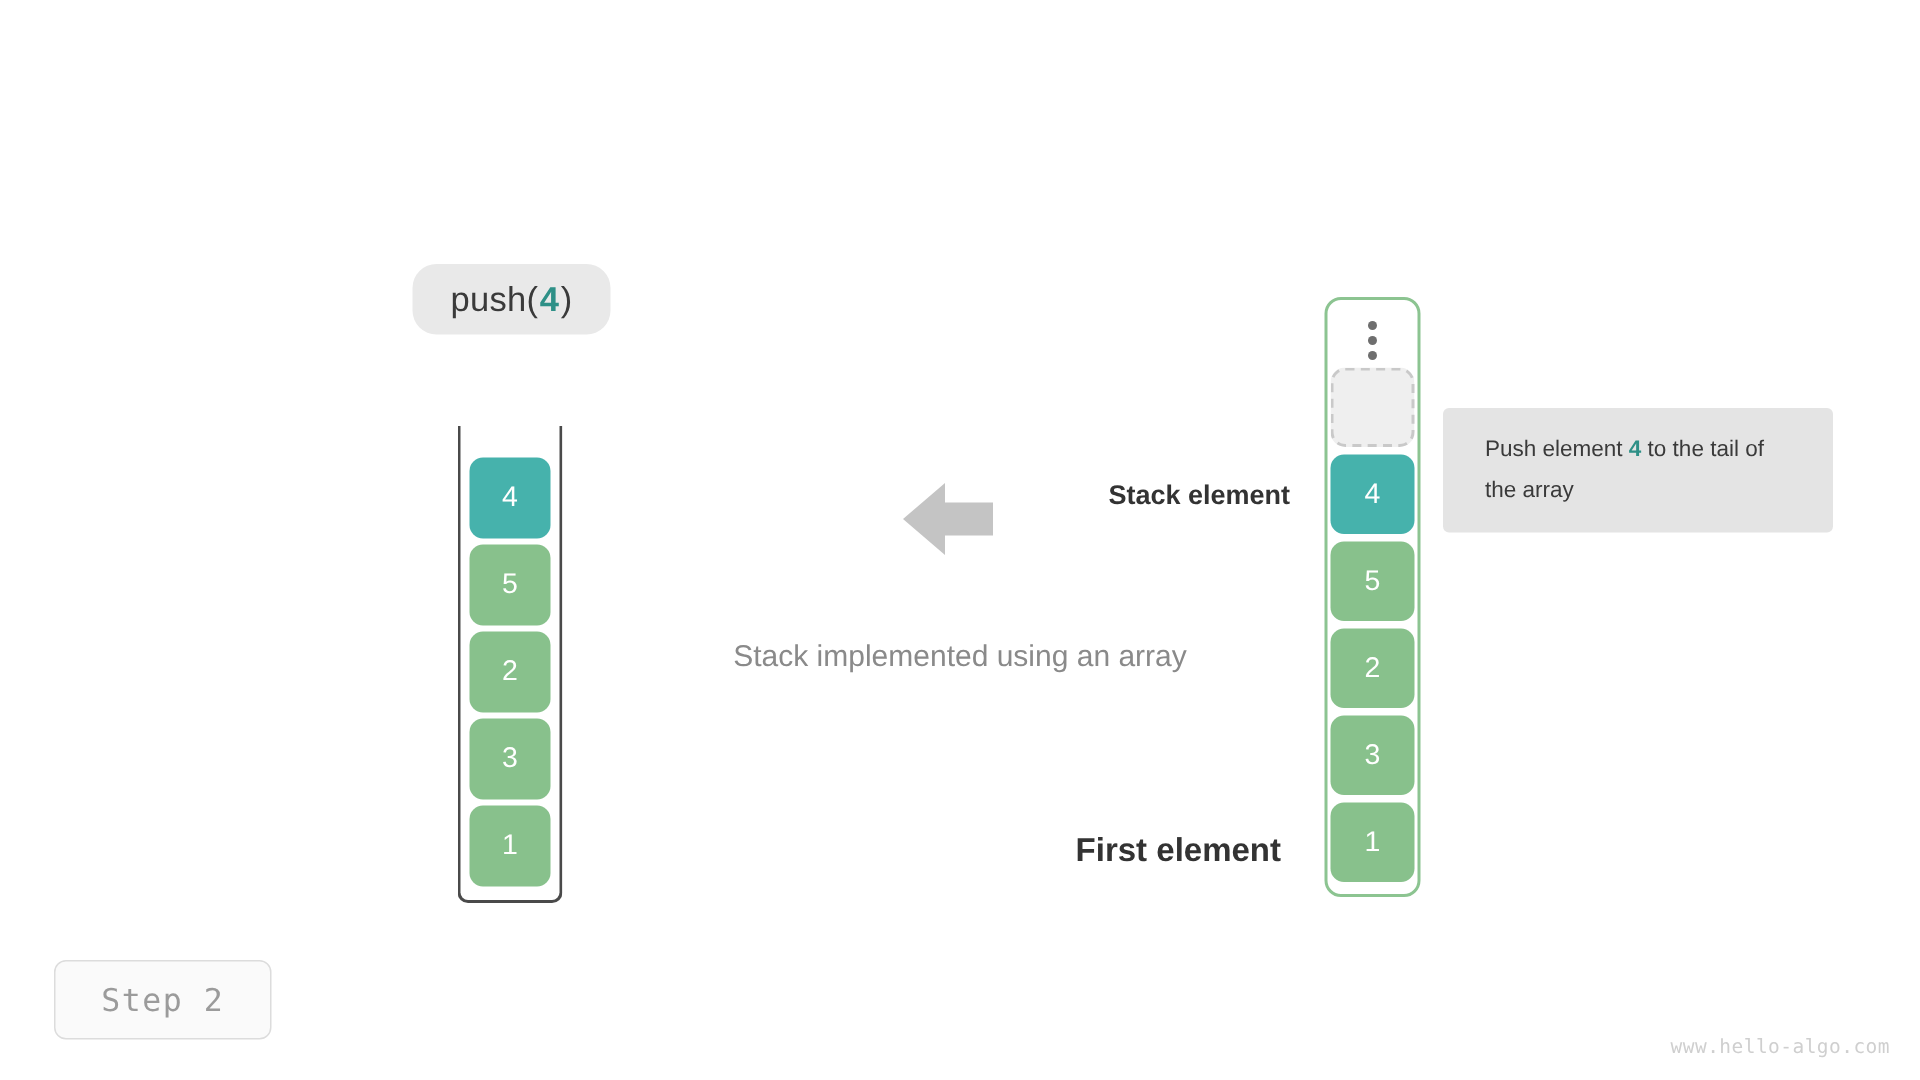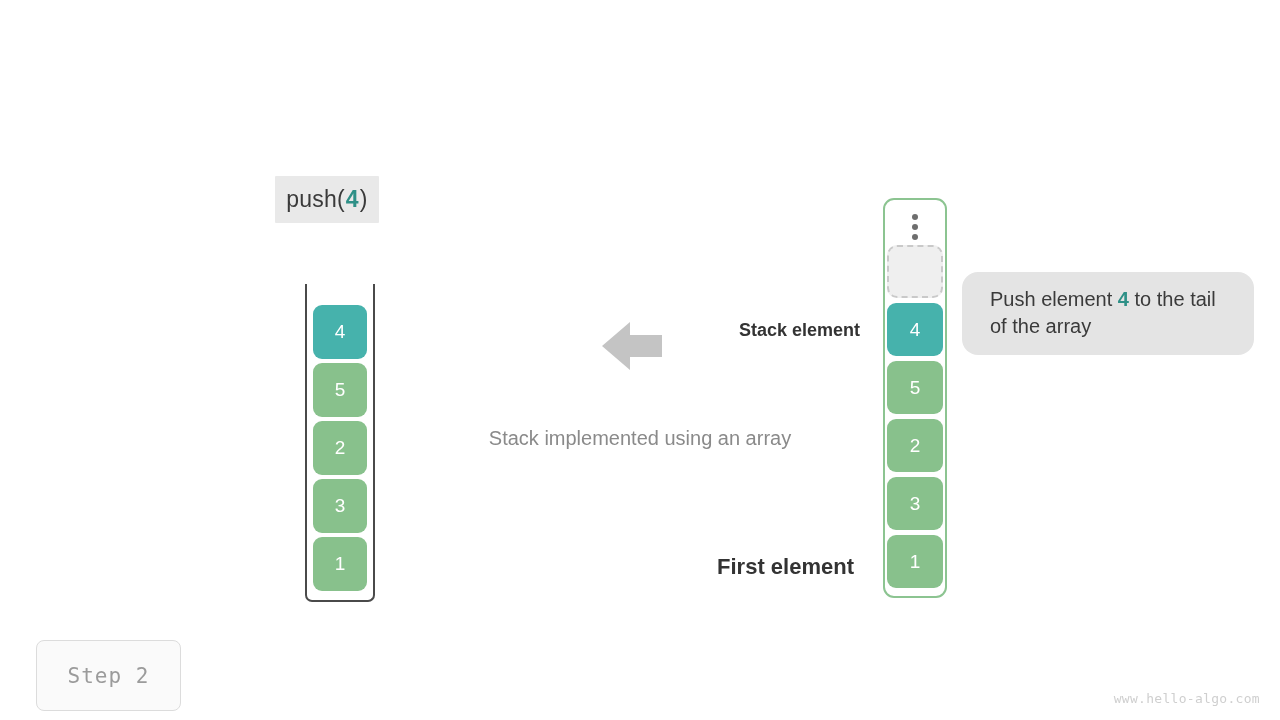--- a/index.html
+++ b/index.html
@@ -20,24 +20,24 @@
   .canvas {
     position: absolute;
     inset: 0;
   }
 
   
   .op-label {
     position: absolute;
     left: 275px;
     top: 176px;
-    width: 104px;
+    width: 132px;
     height: 47px;
     background: #e9e9e9;
-    border-radius: 1px;
+    border-radius: 16px;
     display: flex;
     align-items: center;
     justify-content: center;
     font-size: 23px;
     color: #3a3a3a;
     letter-spacing: 0.2px;
   }
   .op-label .accent {
     color: #2e9087;
     font-weight: 700;
@@ -179,41 +179,41 @@
     text-align: center;
     font-size: 20px;
     color: #8a8a8a;
   }
 
   
   .tooltip {
     position: absolute;
     left: 962px;
     top: 272px;
-    width: 292px;
+    width: 260px;
     box-sizing: border-box;
     padding: 14px 26px 15px 28px;
     background: #e4e4e4;
-    border-radius: 16px;
-    font-size: 20px;
+    border-radius: 4px;
+    font-size: 15px;
     line-height: 27px;
     color: #3a3a3a;
   }
   .tooltip .accent {
     color: #2e9087;
     font-weight: 700;
   }
 
   
   .step-chip {
     position: absolute;
     left: 36px;
     top: 640px;
     width: 145px;
-    height: 71px;
+    height: 53px;
     background: #fafafa;
     border: 1px solid #dcdcdc;
     border-radius: 8px;
     display: flex;
     align-items: center;
     justify-content: center;
     font-family: "DejaVu Sans Mono", monospace;
     font-size: 21px;
     letter-spacing: 1px;
     color: #9b9b9b;

